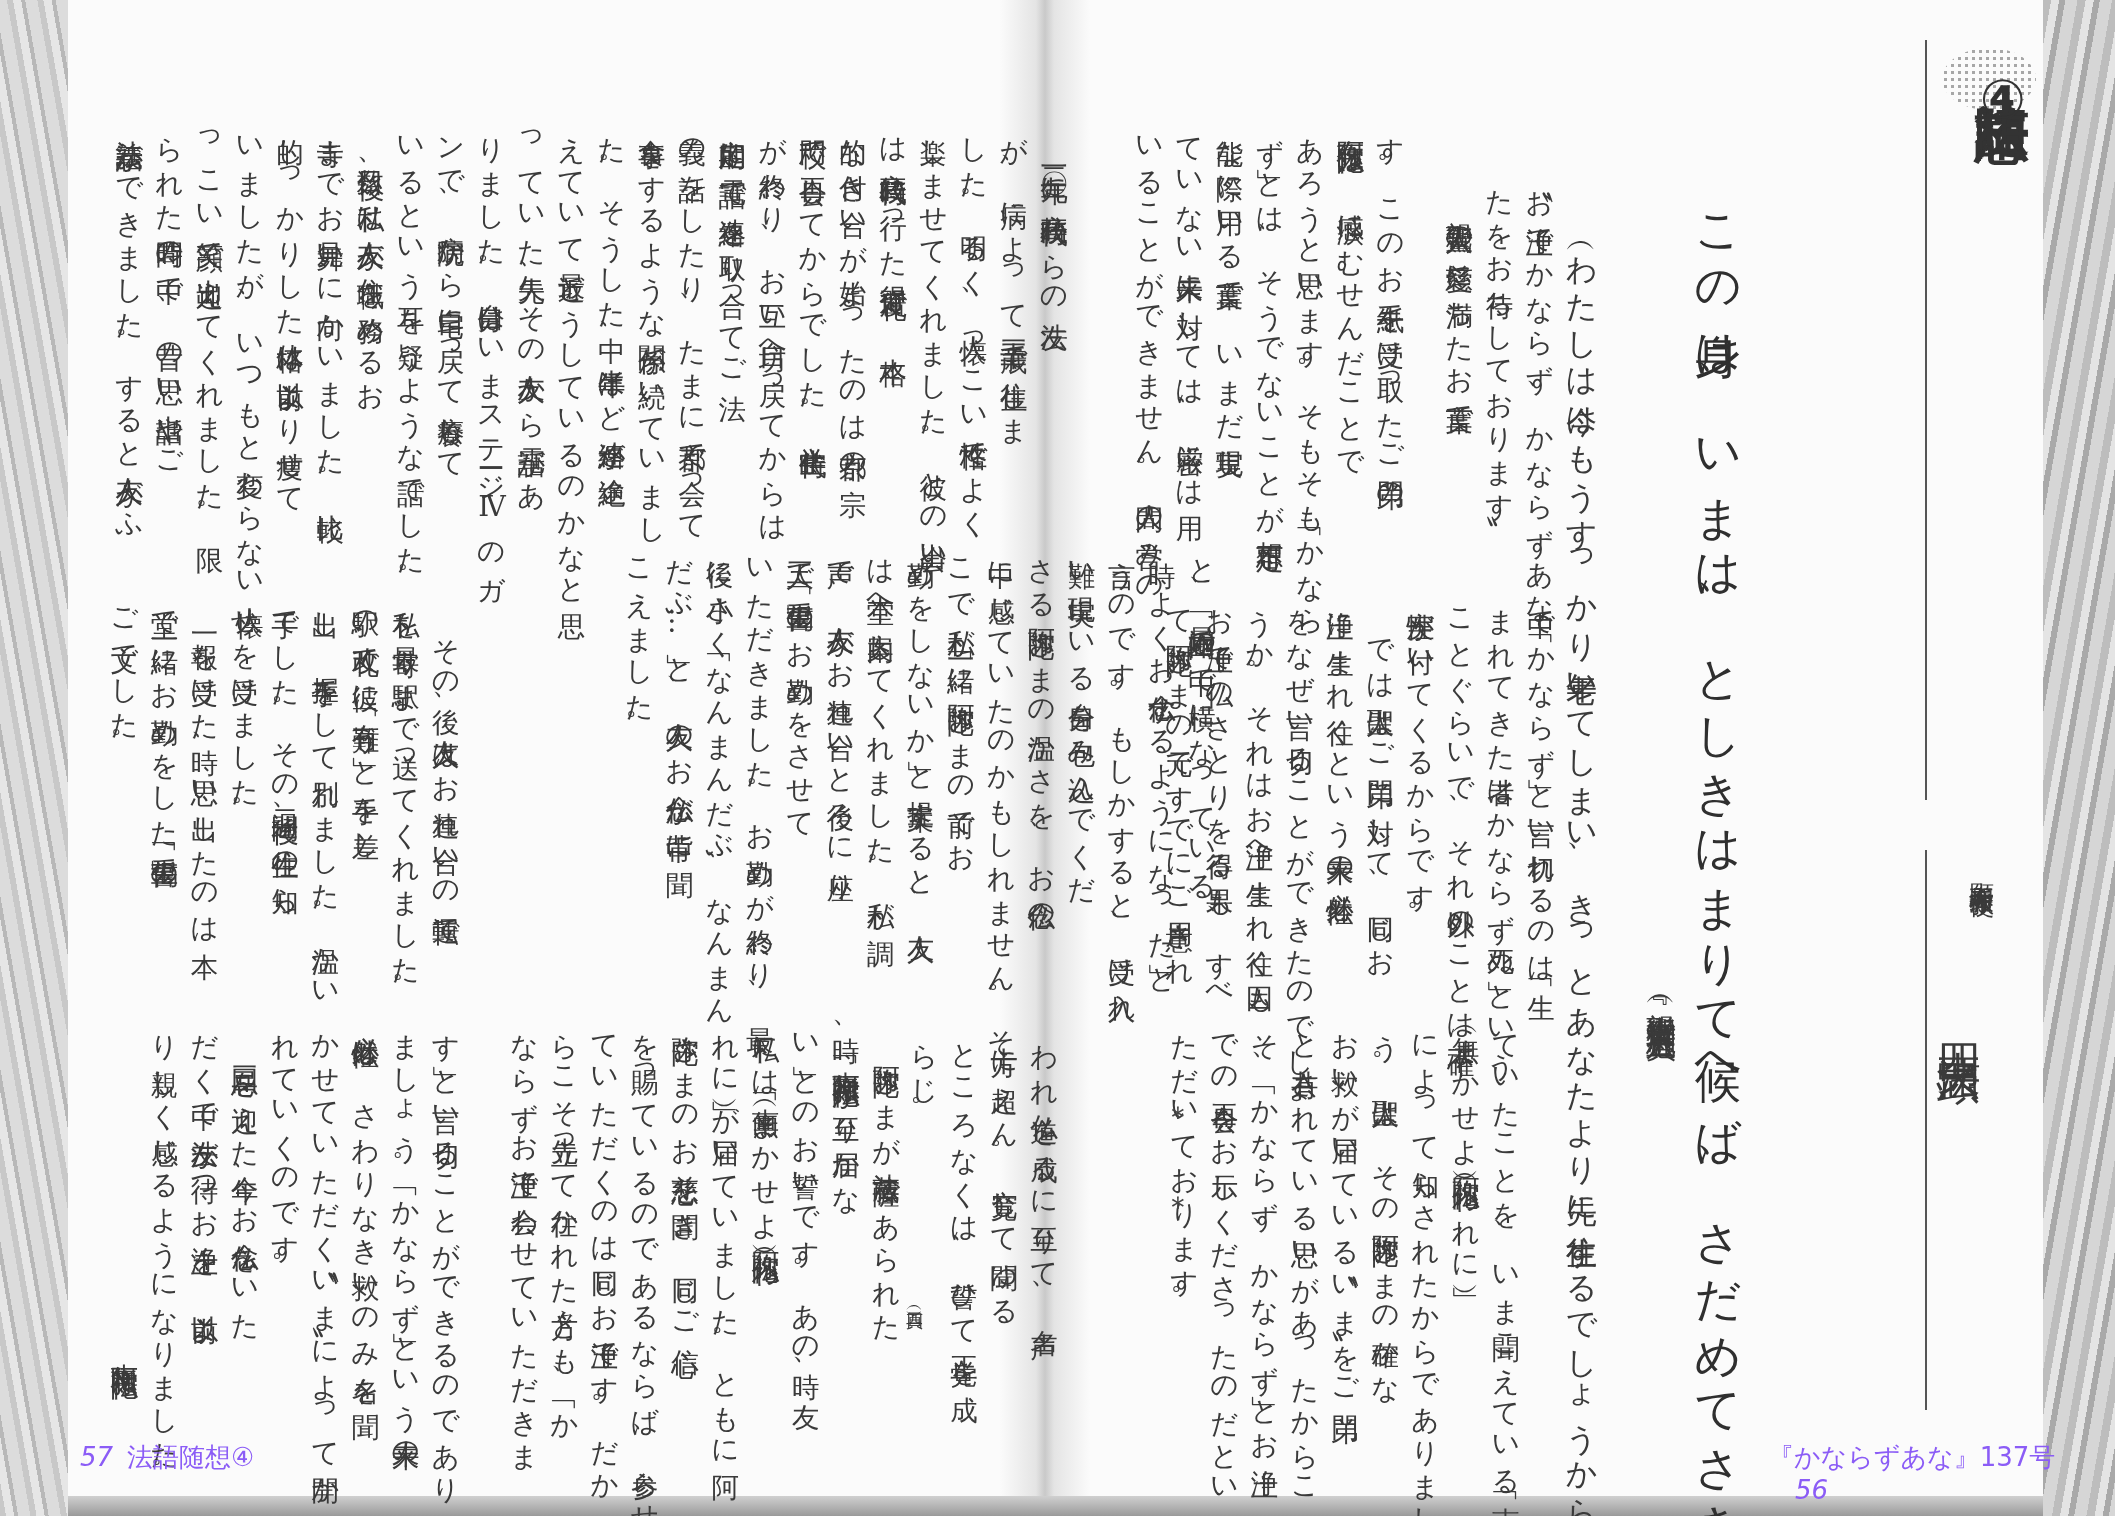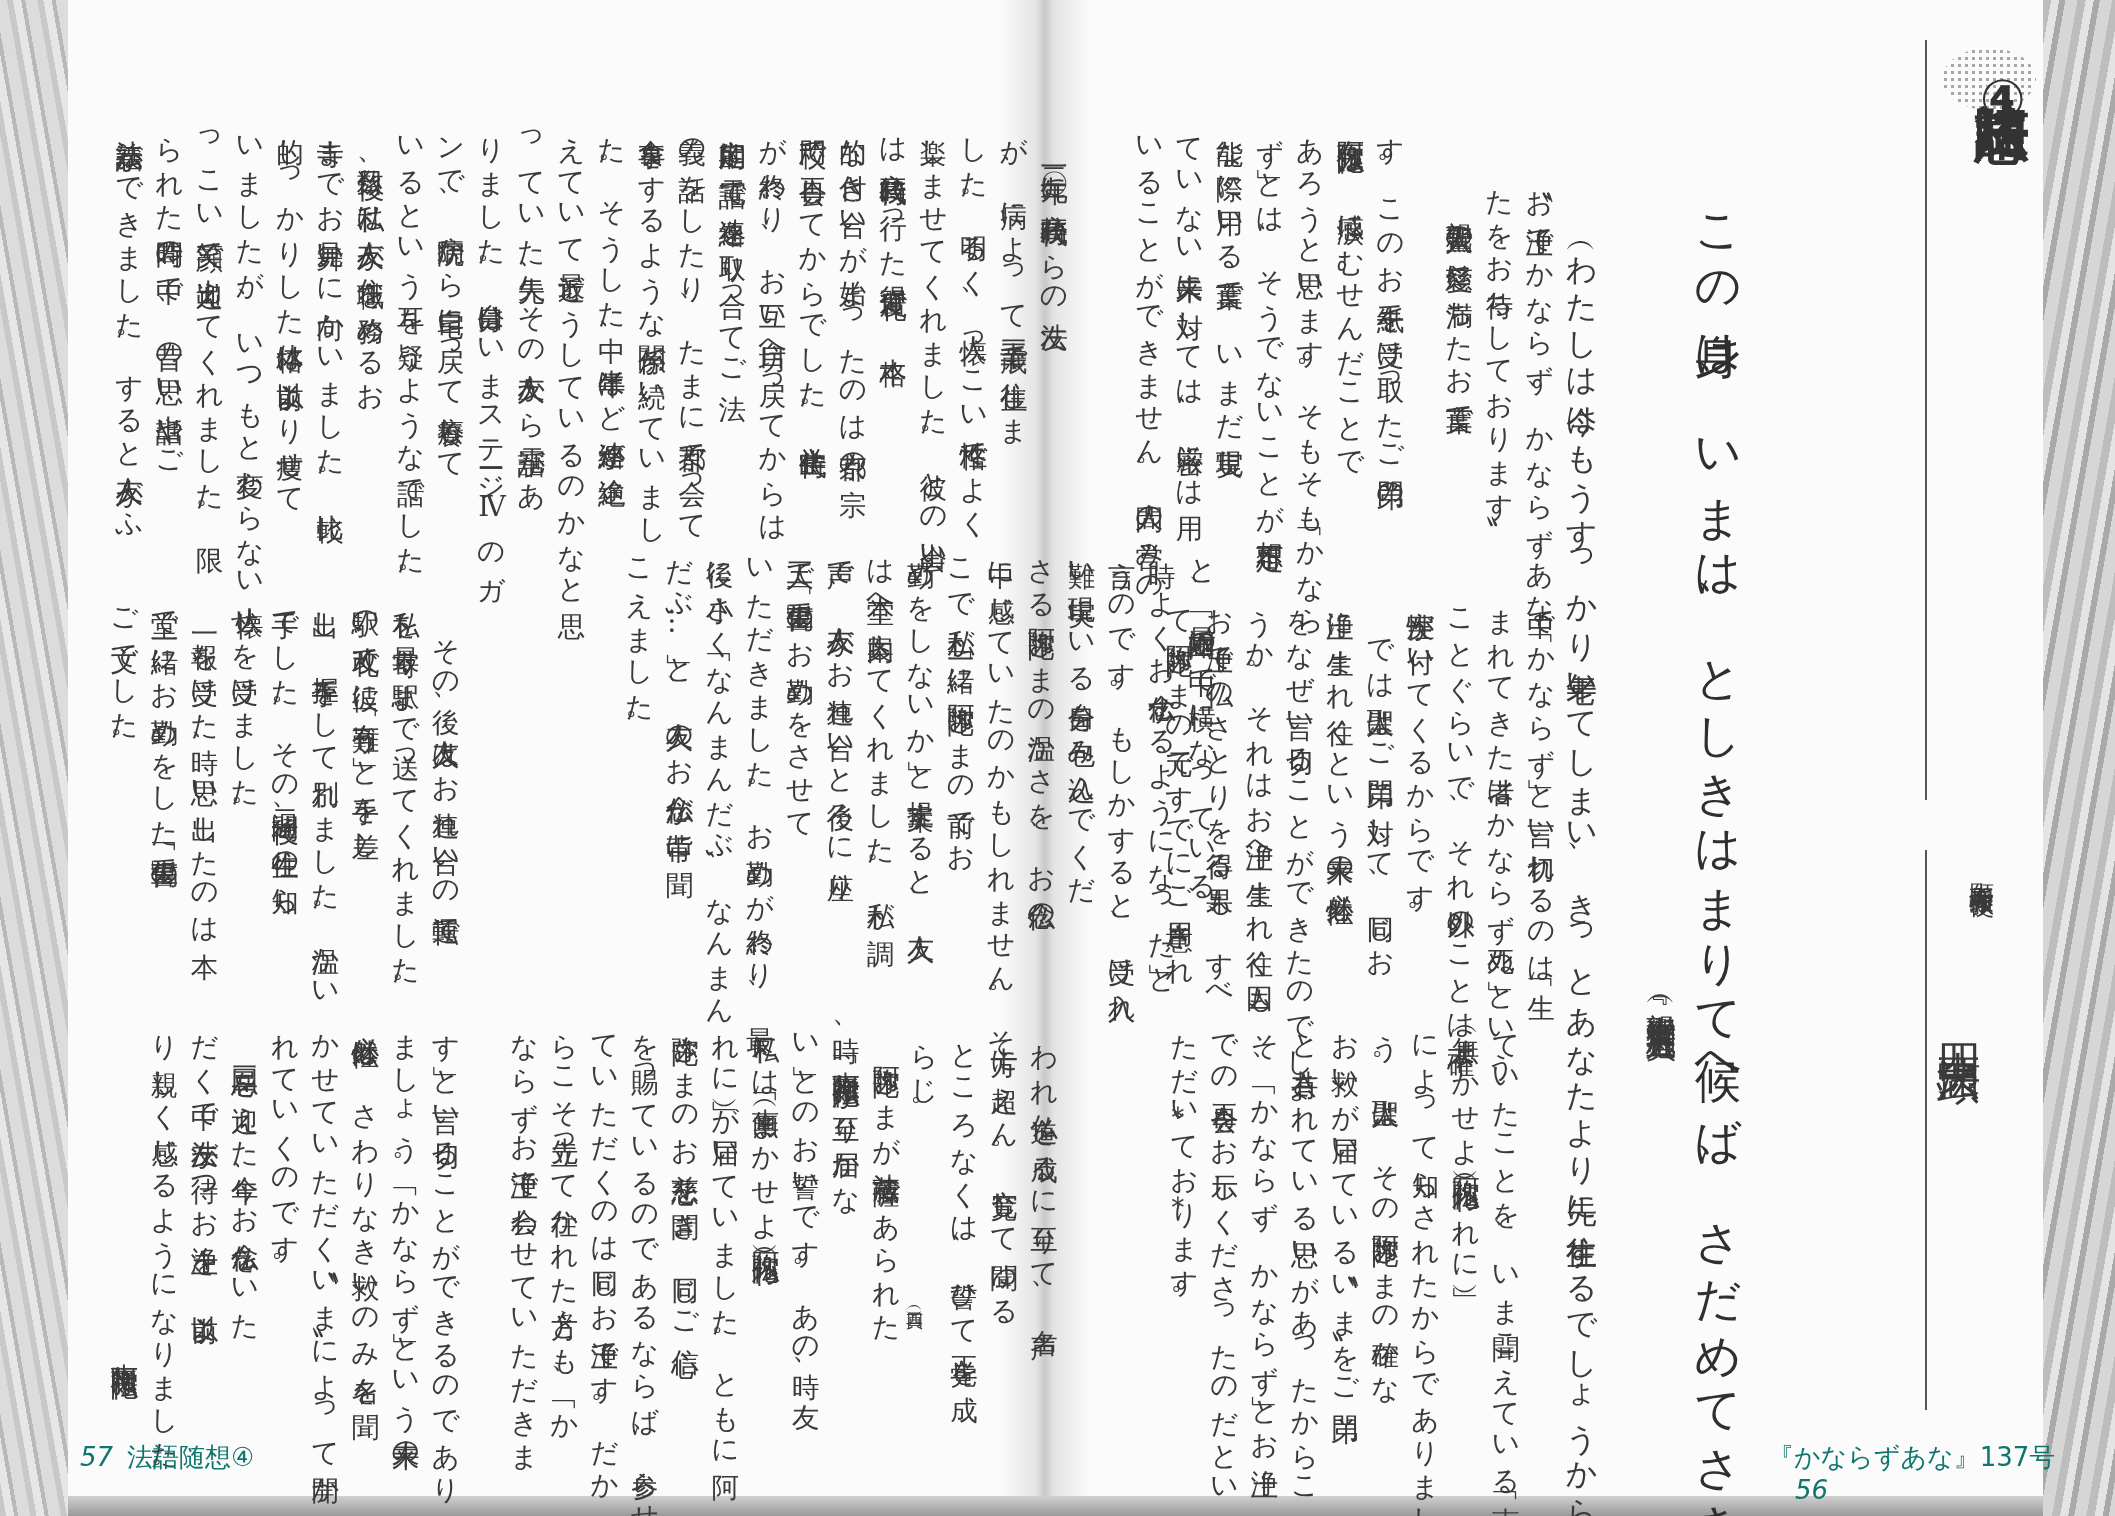--- a/index.html
+++ b/index.html
@@ -82,21 +82,21 @@
   .col-l-top { left:110px; top:118px; height:385px; }
   .col-l-mid1 { left:620px; top:540px; height:385px; }
   .col-l-mid2 { left:105px; top:590px; height:385px; }
   .col-l-bot1 { left:505px; top:1015px; height:385px; }
   .col-l-bot2 { left:105px; top:1015px; height:385px; }
   .verse { font-size:27.5px; line-height:40px; letter-spacing:3px; left:905px; top:1025px; height:330px; }
   .verse-ref { position:absolute; font-size:17px; left:904px; top:1300px; writing-mode:vertical-rl; }
 
   .folio {
     position:absolute; top:1440px; font-size:26px;
-    font-family:"DejaVu Sans","Liberation Sans",sans-serif; color:#0f766e;
+    font-family:"DejaVu Sans","Liberation Sans",sans-serif; color:#8b5cf6;
   }
   .folio-left { left:80px; }
   .folio-right { left:1768px; }
   .folio .num { font-style:italic; margin-right:14px; }
   .folio-right .num { margin-left:27px; margin-right:0; }
 </style>
 </head>
 <body>
 
 <div class="edge-left"></div>

